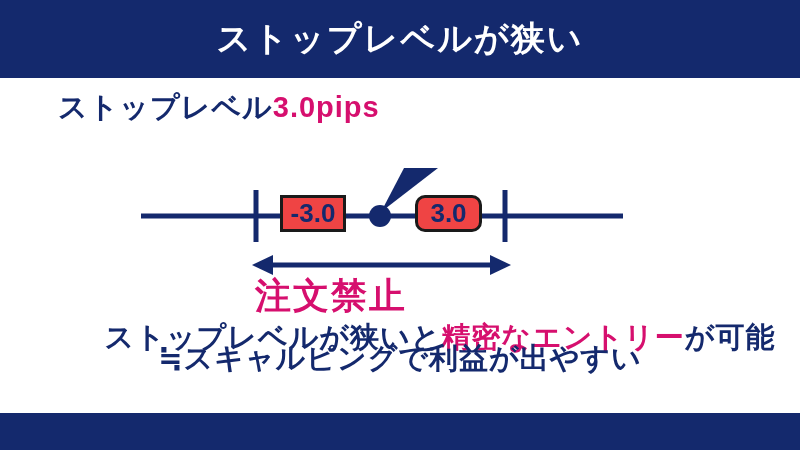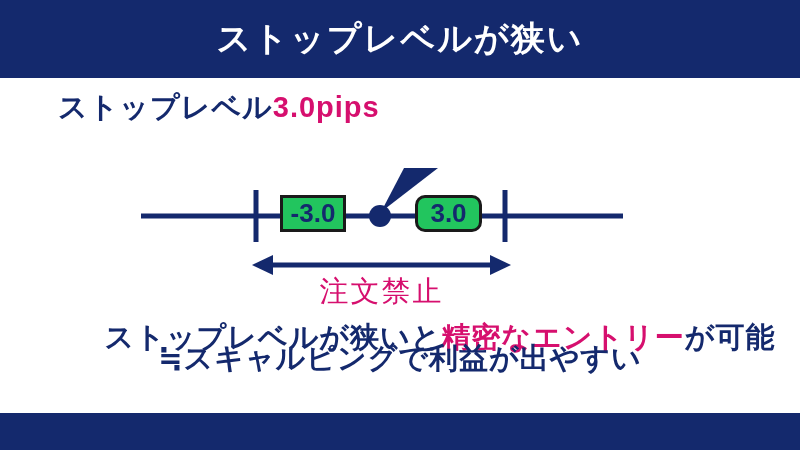--- a/index.html
+++ b/index.html
@@ -61,40 +61,40 @@
     color: #ffffff;
     font-size: 28px;
     font-weight: bold;
     letter-spacing: 1px;
     white-space: nowrap;
   }
   .value-box {
     position: absolute;
     top: 195px;
     height: 37px;
-    background: #22c55e;
+    background: #ef4444;
     border: 3px solid var(--box_border);
     box-sizing: border-box;
     display: flex;
     align-items: center;
     justify-content: center;
     font-size: 26px;
     font-weight: bold;
     color: var(--navy);
   }
   .box-left  { left: 280px; width: 66px; }
   .box-right { left: 415px; width: 67px; border-radius: 10px; }
 
   .range-label {
     position: absolute;
     left: 255px; top: 272px;
     width: 253px;
-    text-align: center;
-    font-size: 29px;
-    font-weight: normal;
+    text-align: left;
+    font-size: 36px;
+    font-weight: bold;
     letter-spacing: 2px;
     color: var(--pink);
     white-space: nowrap;
   }
   .summary-line {
     position: absolute;
     left: 0;
     width: 800px;
     text-align: center;
     font-size: 29px;

